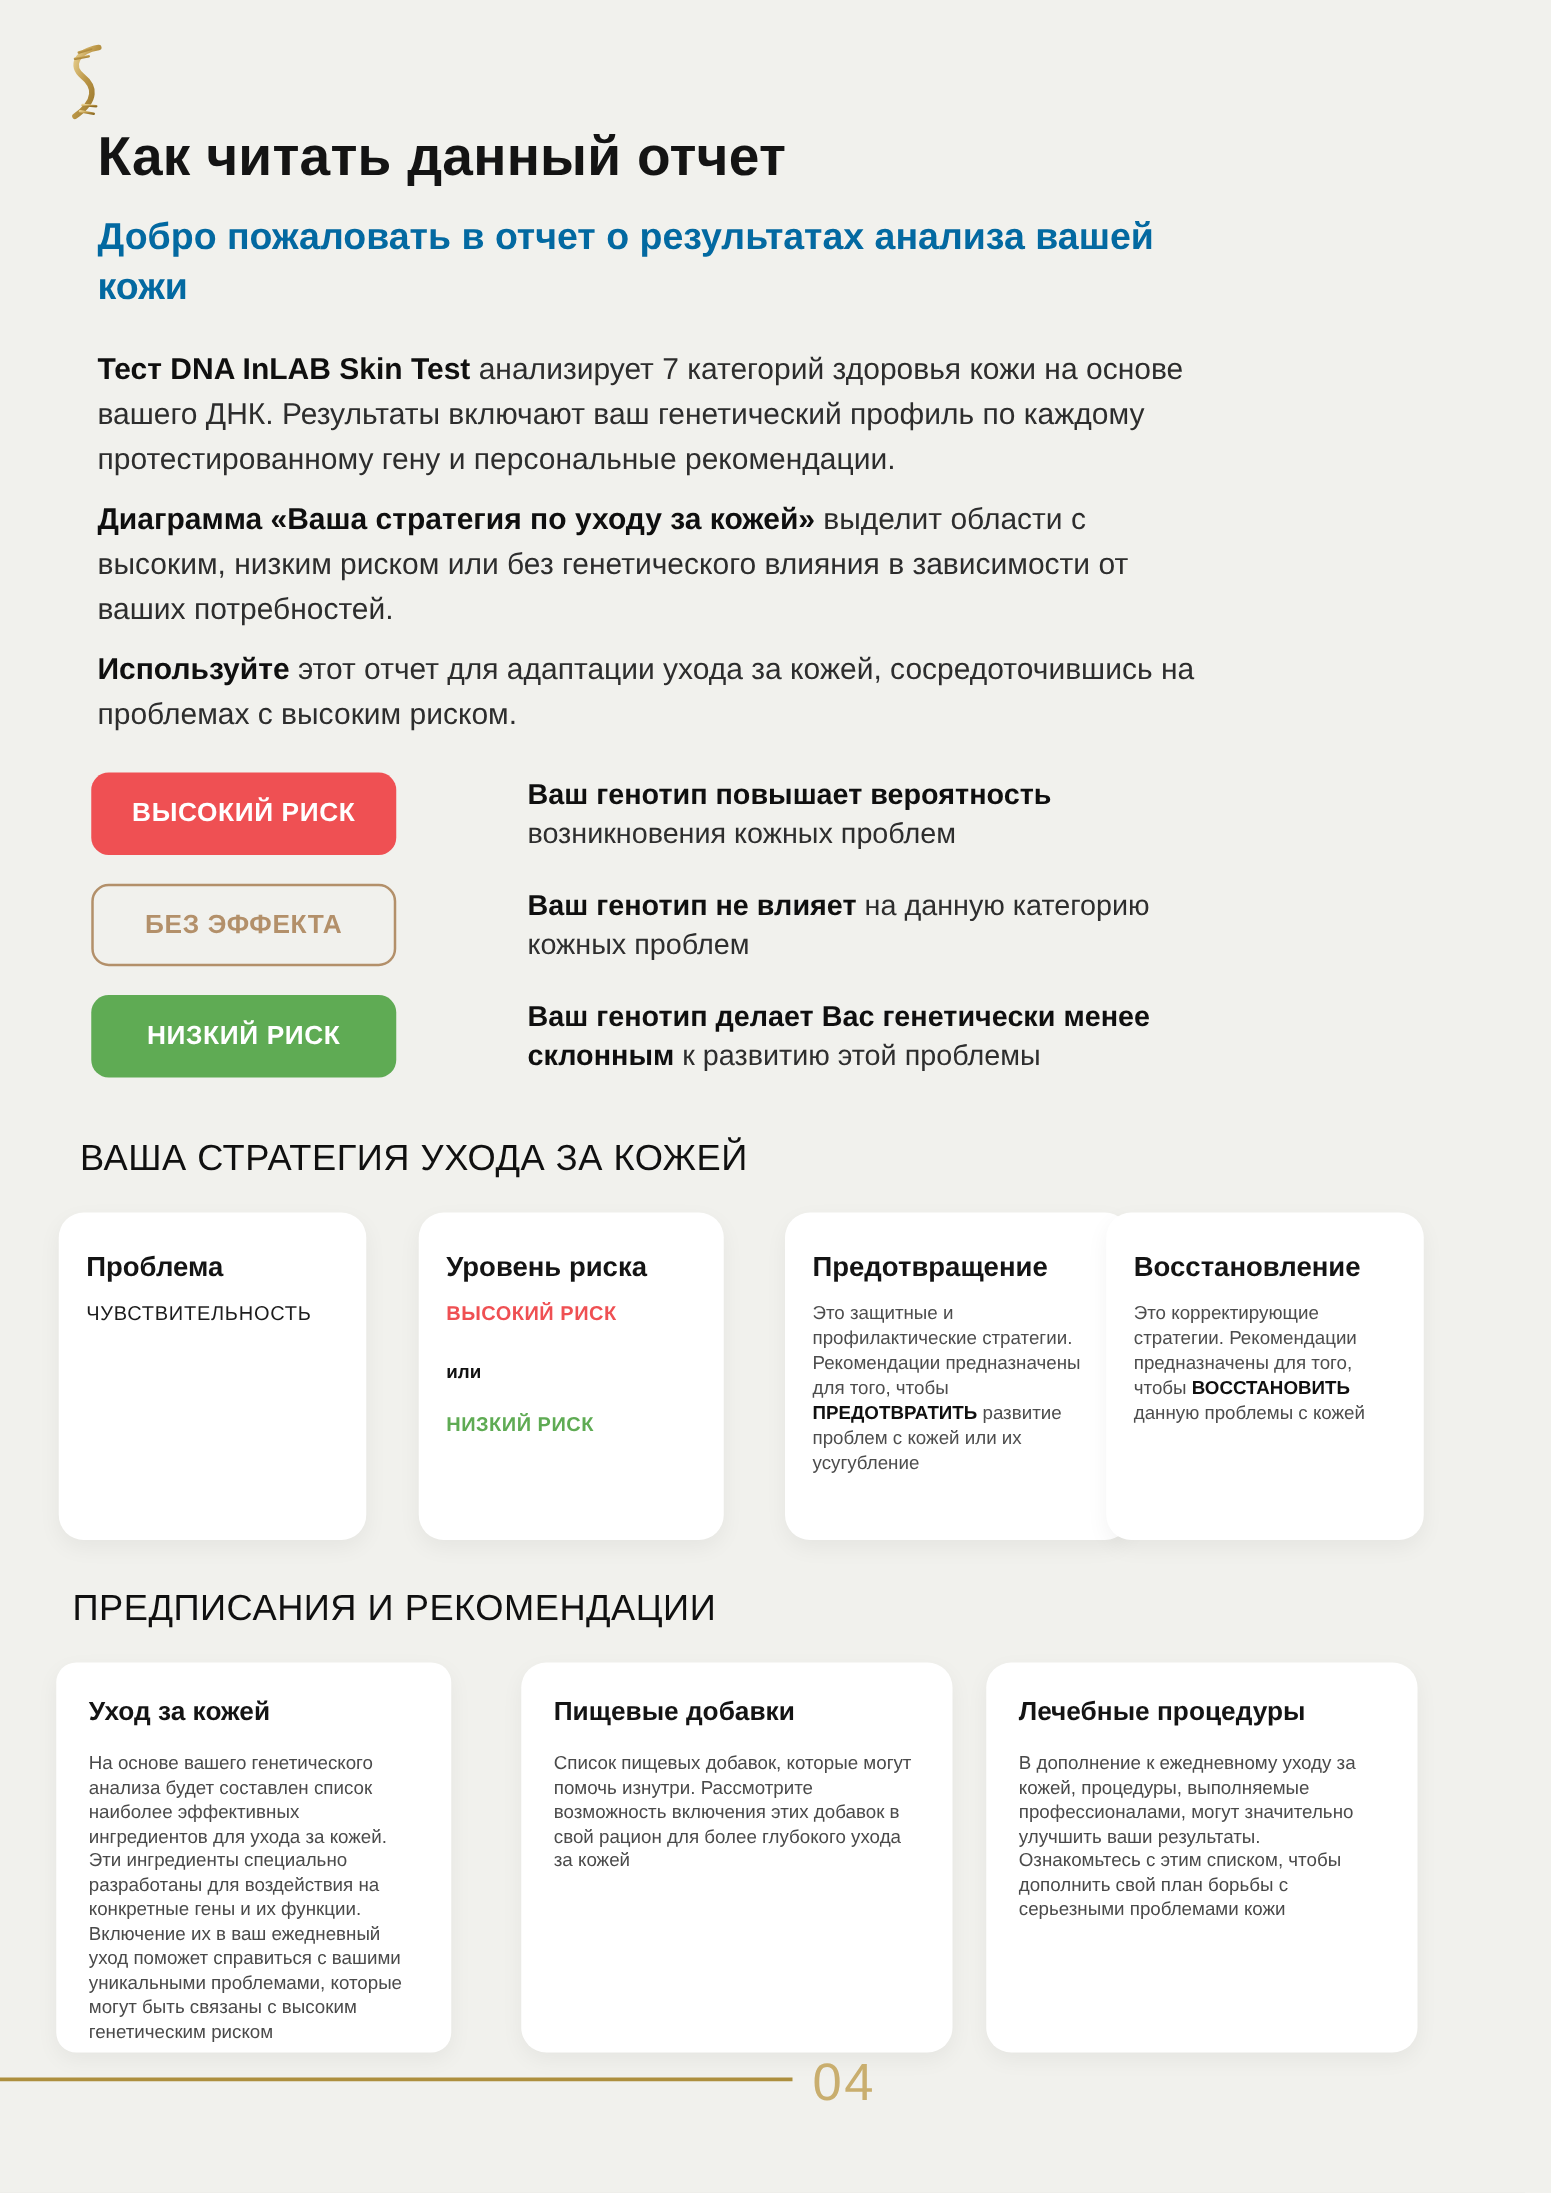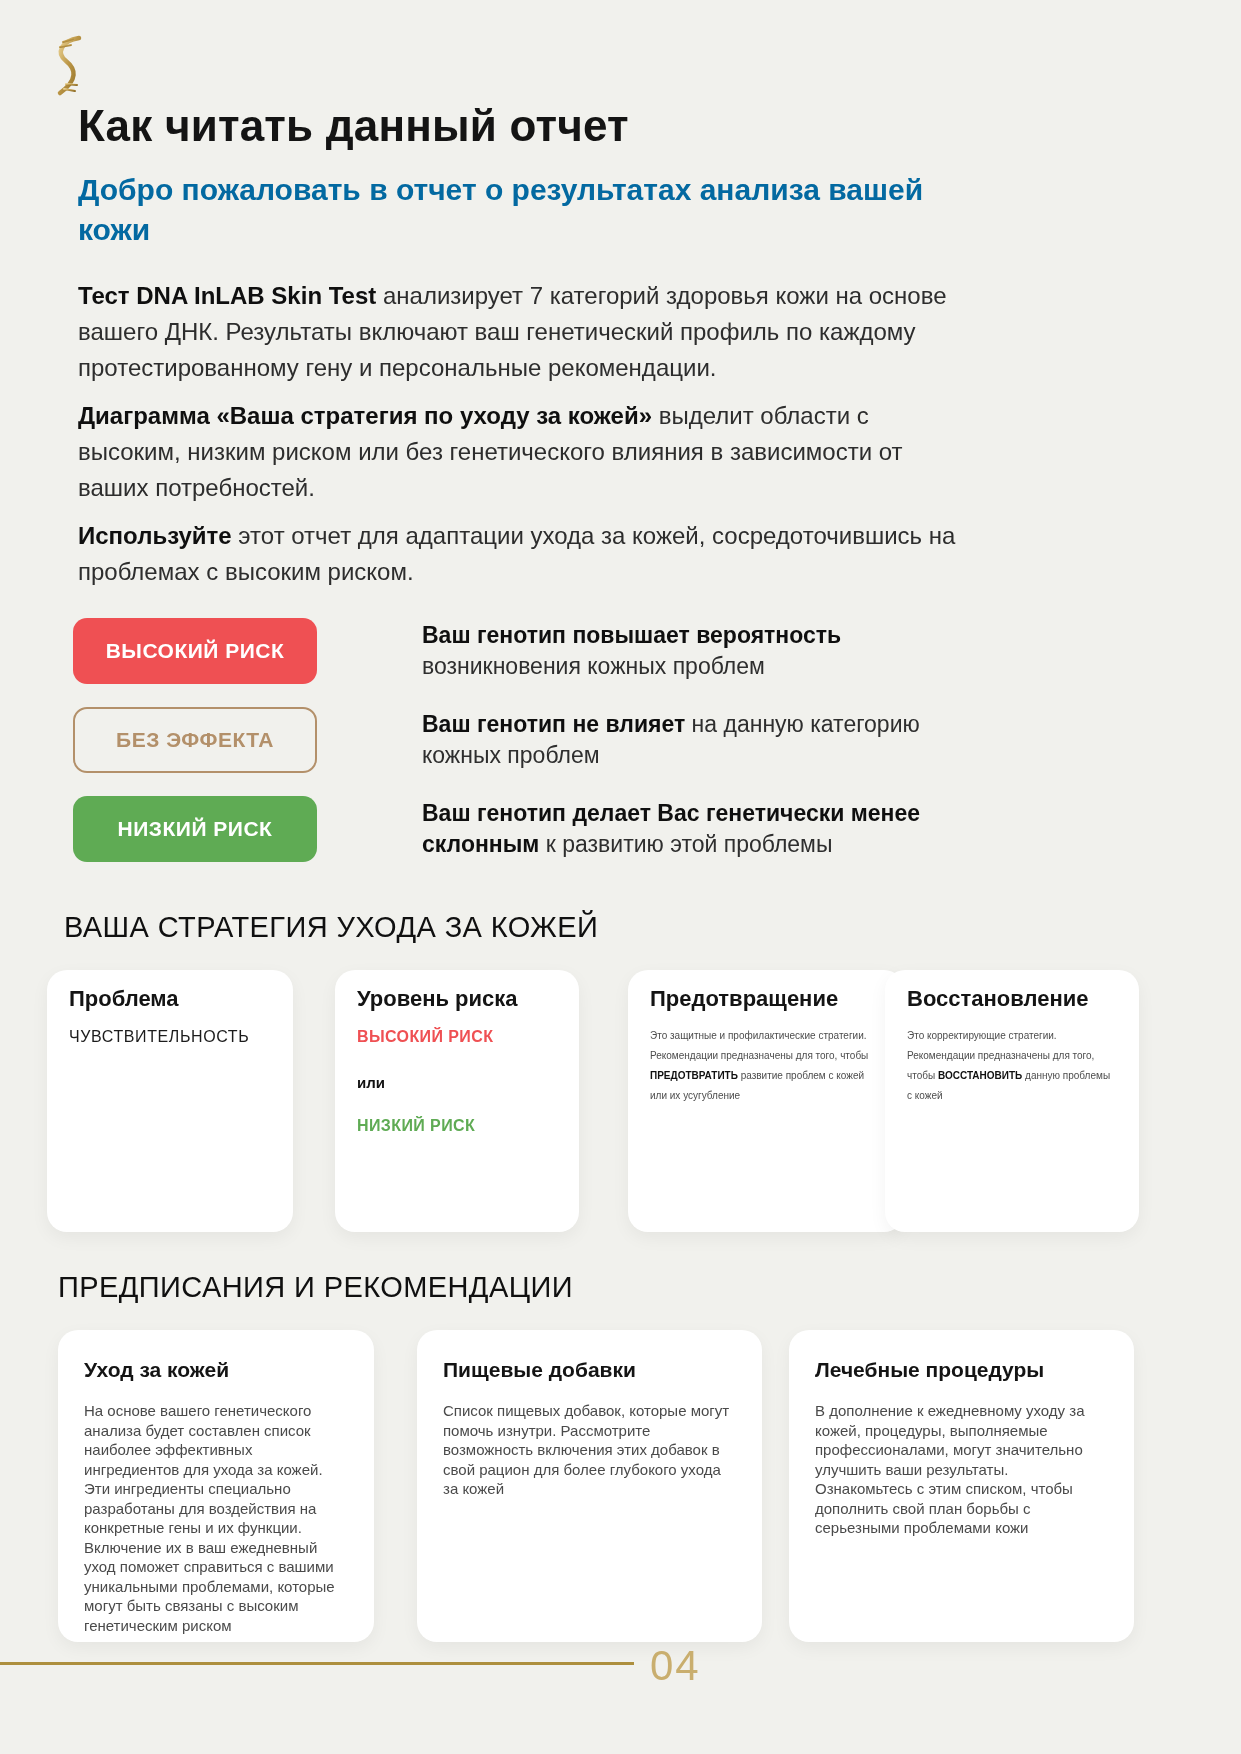--- a/index.html
+++ b/index.html
@@ -44,37 +44,37 @@
   .section-title{
     position:absolute;margin:0;font-size:29px;line-height:38px;font-weight:400;
     color:#101010;letter-spacing:.4px;
   }
   .strategy-title{left:64px;top:908px;}
   .reco-title{left:58px;top:1268px;}
   
   .card{
     position:absolute;background:#ffffff;border-radius:20px;box-sizing:border-box;
     box-shadow:0 6px 18px rgba(0,0,0,0.05);
-    padding:15px 22px;
+    padding:30px 22px;
   }
   .card h4{margin:0;font-size:22px;line-height:27px;font-weight:800;color:#141414;}
   .strategy-cards .card{top:970px;height:262px;}
   .card-problem{left:47px;width:246px;}
   .card-risk{left:335px;width:244px;}
   .card-prevention{left:628px;width:276px;}
   .card-restore{left:885px;width:254px;}
   .problem-value{margin-top:16px;font-size:16px;letter-spacing:.6px;color:#1c1c1c;}
   .risk-high{margin-top:16px;font-size:16px;font-weight:700;letter-spacing:.4px;color:var(--high-risk,#EF5053);}
   .risk-or{margin-top:28px;font-size:15px;font-weight:700;color:#111;}
   .risk-low{margin-top:26px;font-size:16px;font-weight:700;letter-spacing:.4px;color:var(--low-risk,#5FAB54);}
-  .card-body{margin:14px 0 0 0;font-size:10px;line-height:20px;color:#4d4d4d;}
+  .card-body{margin:14px 0 0 0;font-size:15px;line-height:20px;color:#4d4d4d;}
   .card-body b{color:#101010;}
   .reco-cards .card{top:1330px;height:312px;padding:26px;}
   .reco-cards .card h4{font-size:21px;}
-  .reco-card-1{left:58px;width:316px;}
+  .reco-card-1{left:45px;width:316px;border-radius:16px;}
   .reco-card-2{left:417px;width:345px;}
   .reco-card-3{left:789px;width:345px;}
   .reco-body{margin:18px 0 0 0;font-size:15px;line-height:19.5px;color:#4a4a4a;}
   
   .footer-line{position:absolute;left:0;top:1662px;width:634px;height:2.5px;background:var(--gold-line,#AD8F3E);}
   .page-number{
     position:absolute;left:650px;top:1645px;
     font-size:42px;line-height:42px;font-weight:400;letter-spacing:2px;
     color:var(--gold-number,#C9AE6E);
   }

